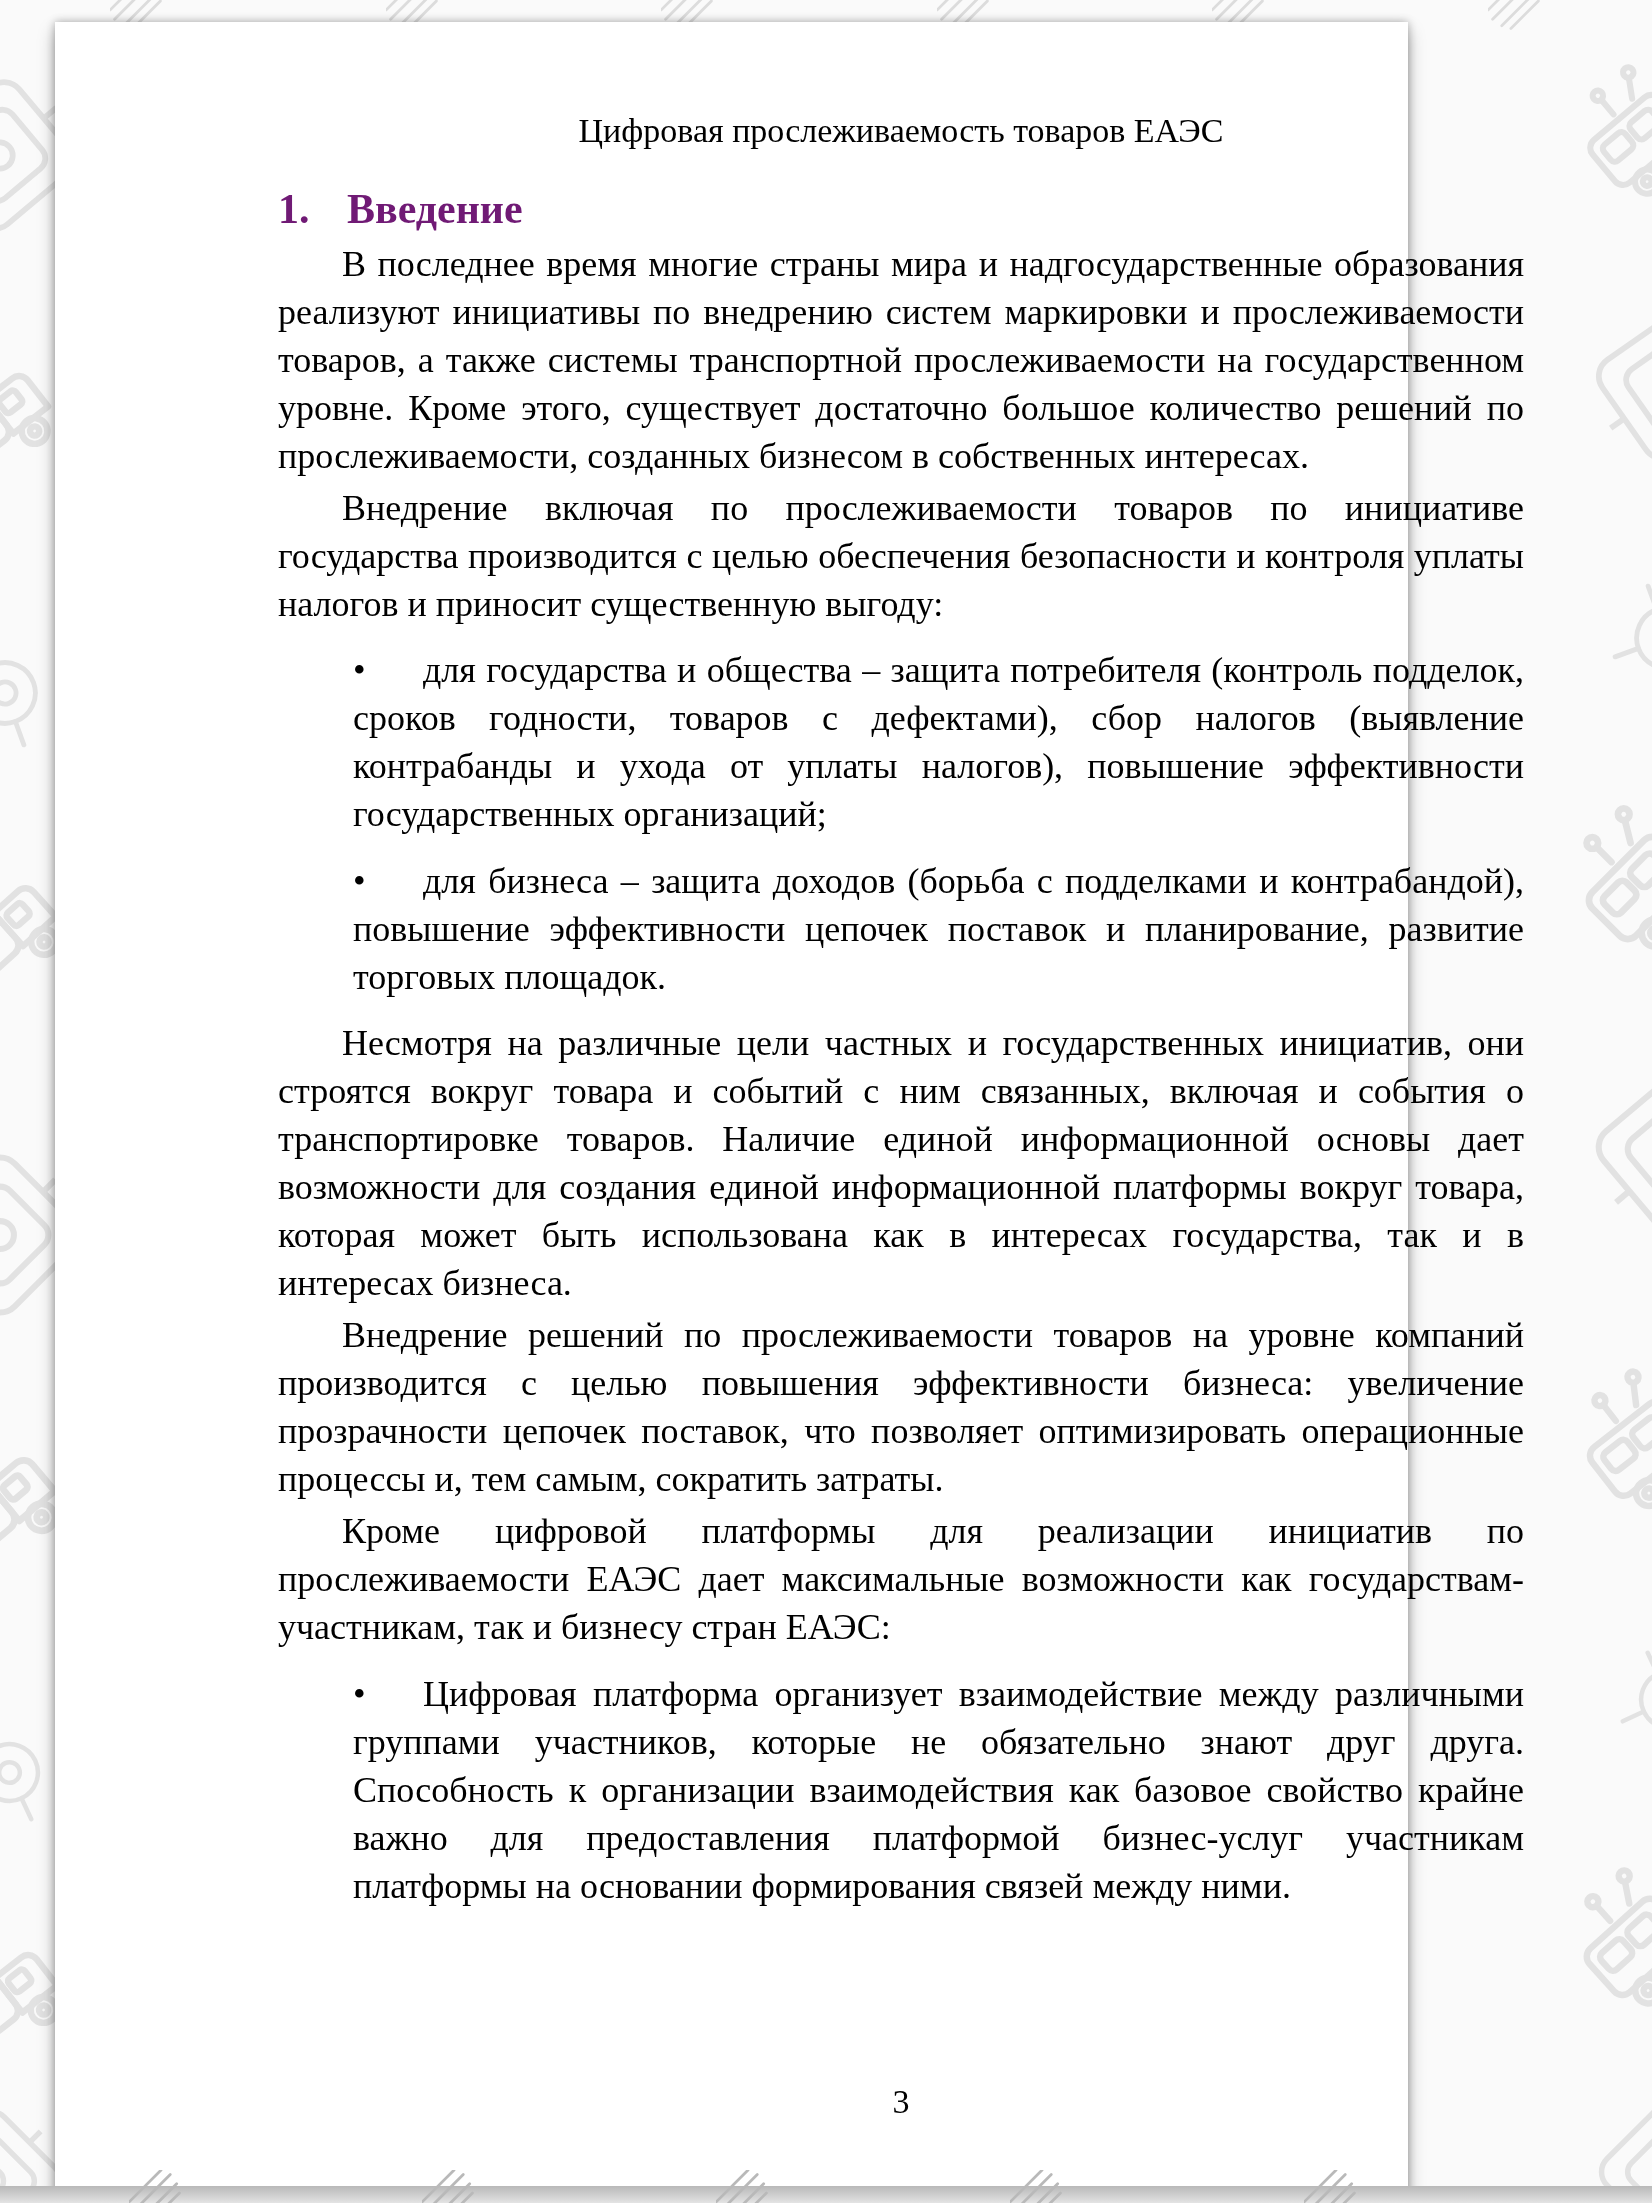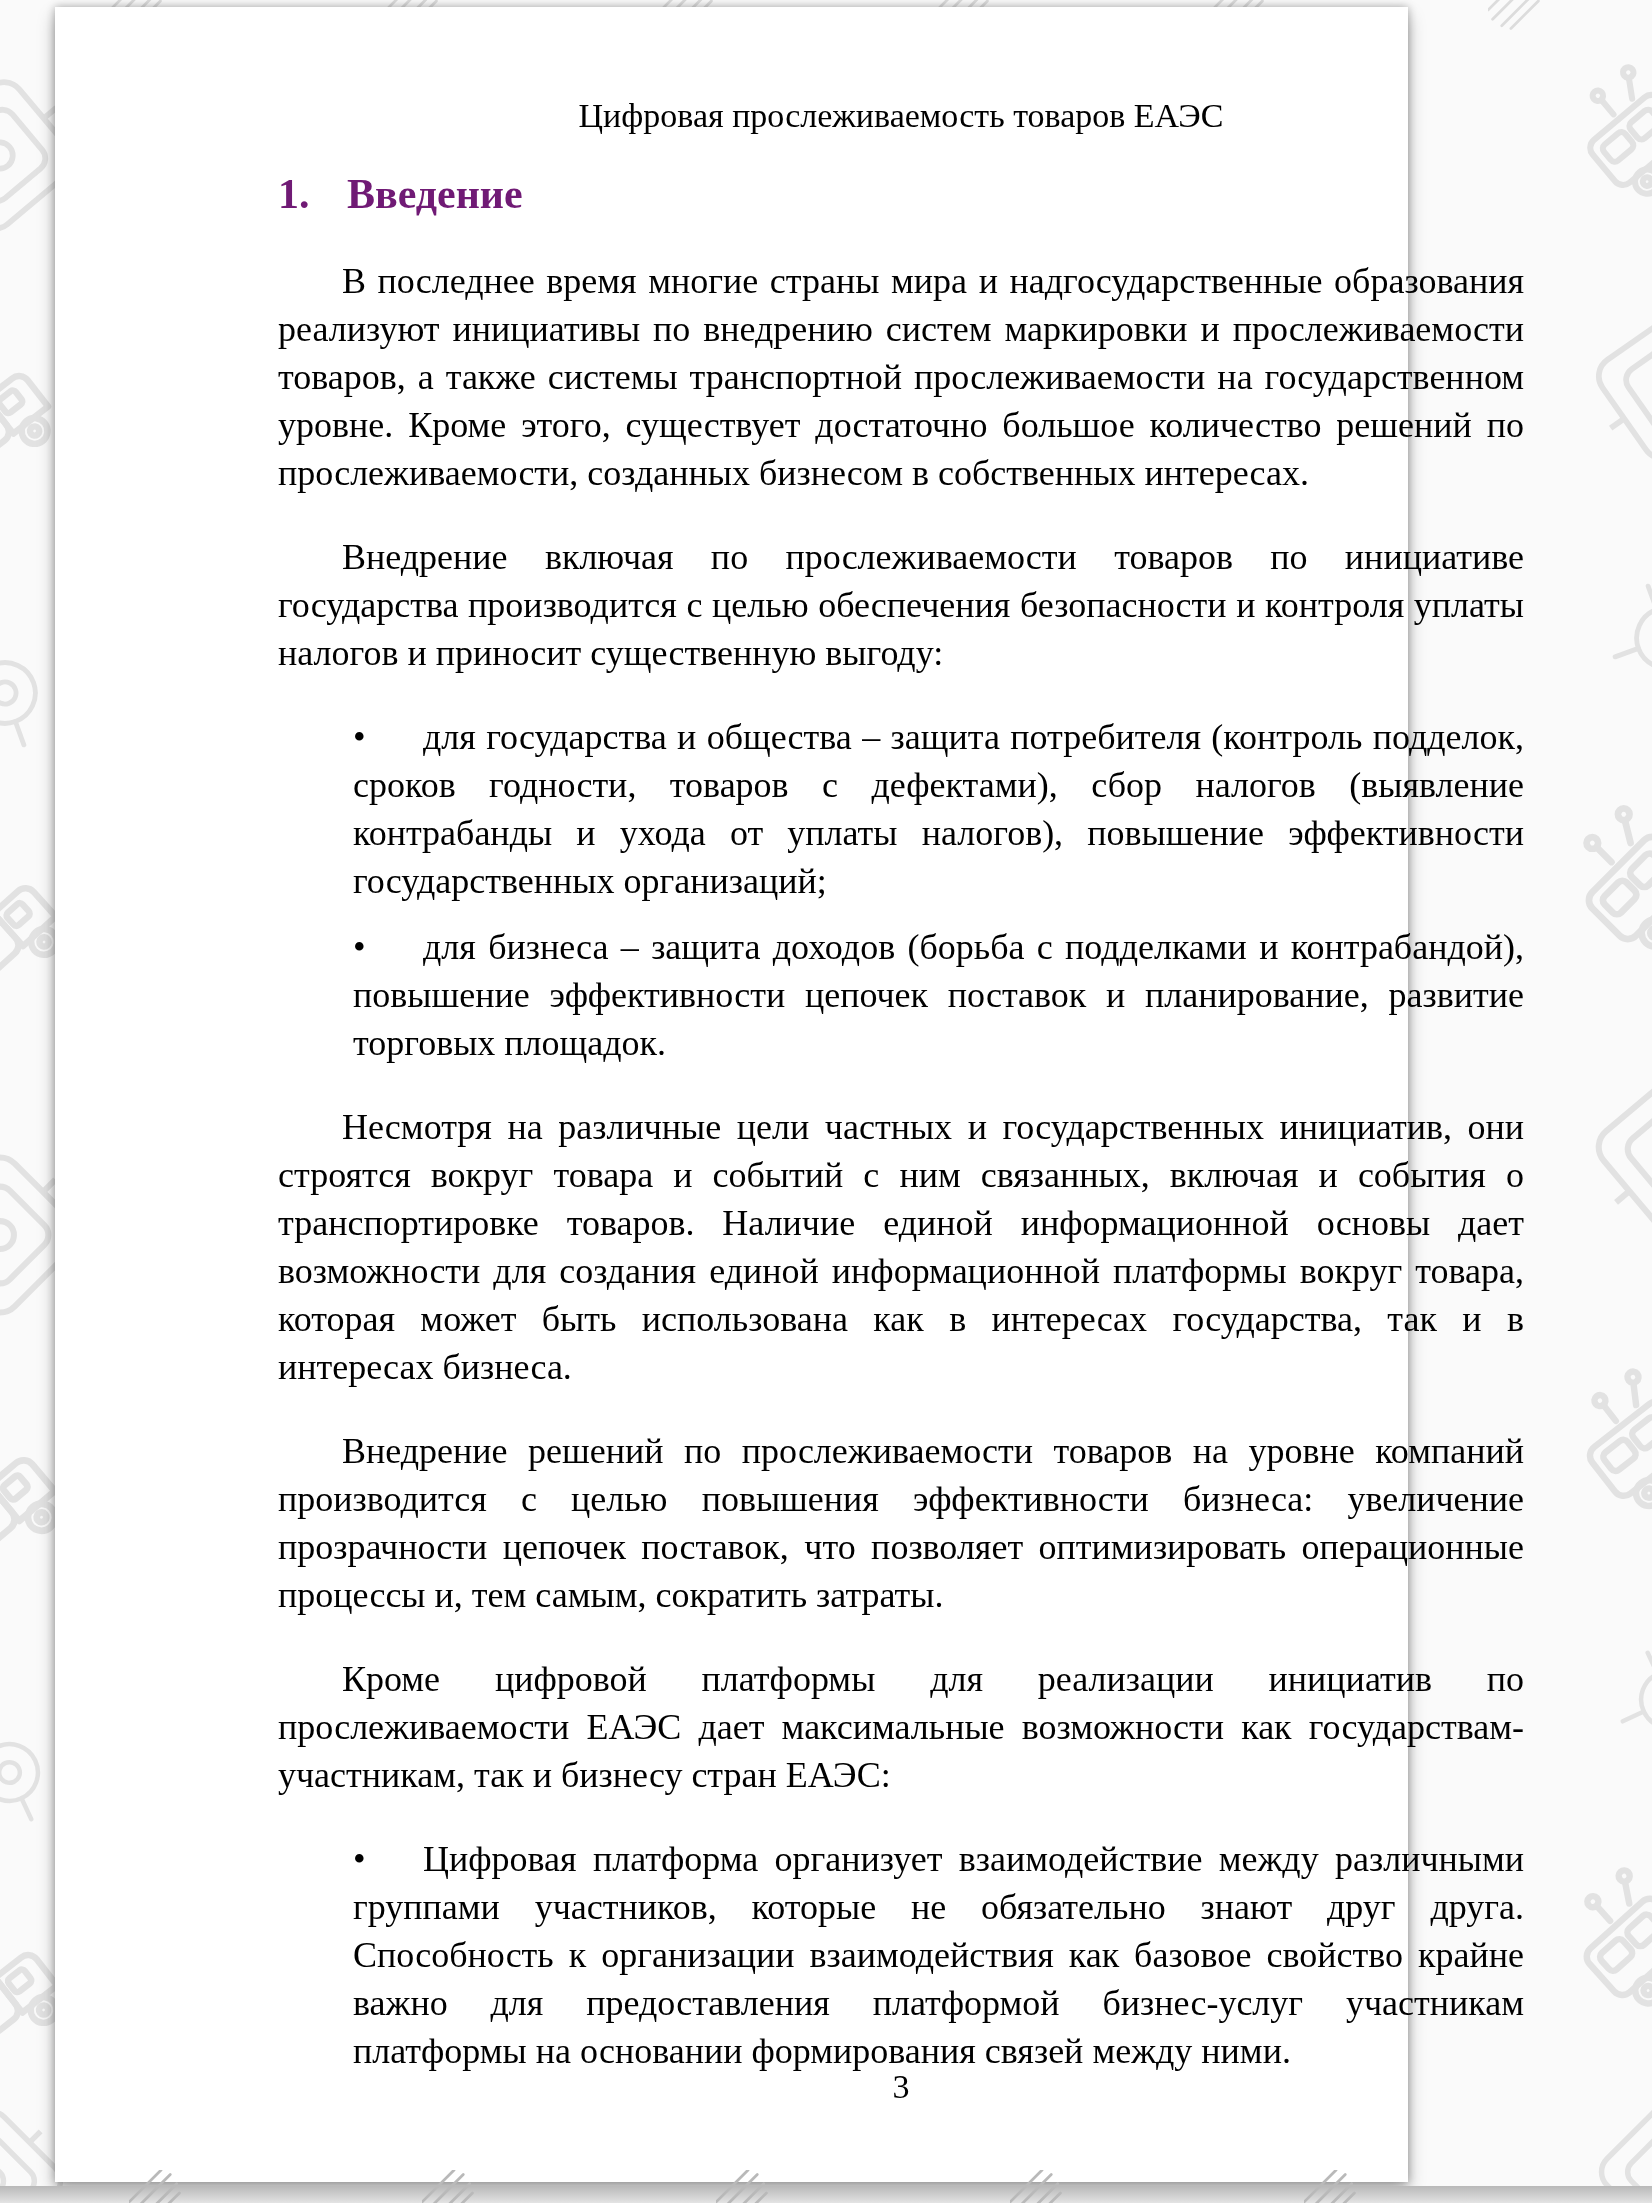--- a/index.html
+++ b/index.html
@@ -17,21 +17,21 @@
 
   
   .bottom-strip {
     position: absolute; left: 0; top: 2186px; width: 1653px; height: 18.4px;
     background: linear-gradient(to bottom, #b8b8b8 0%, #d8d8d8 70%, #e6e6e6 100%);
     z-index: 2;
   }
 
   
   .page {
-    position: absolute; left: 55px; top: 7px;
+    position: absolute; left: 55px; top: 22px;
     width: 1353px; height: 2175px;
     background: #ffffff;
     box-shadow: 0 0 8.3px rgba(0,0,0,0.30), 0 9.2px 16.5px rgba(0,0,0,0.28);
     z-index: 1;
   }
   .content {
     position: absolute; left: 223px; top: 0;
     width: 1246px;
     color: #000;
   }
@@ -48,21 +48,21 @@
     line-height: 53px;
     font-weight: bold;
     color: #701a75;
   }
   .section-number { display: inline-block; min-width: 69px; }
   .para {
     font-size: 36px;
     line-height: 48px;
     text-align: justify;
     text-indent: 64px;
-    margin: 36px 0;
+    margin: 4px 0;
   }
   .bullet-item {
     font-size: 36px;
     line-height: 48px;
     text-align: justify;
     padding-left: 75px;
     margin: 18.4px 0;
   }
   .dot { display: inline-block; width: 70px; }
   .page-number {

